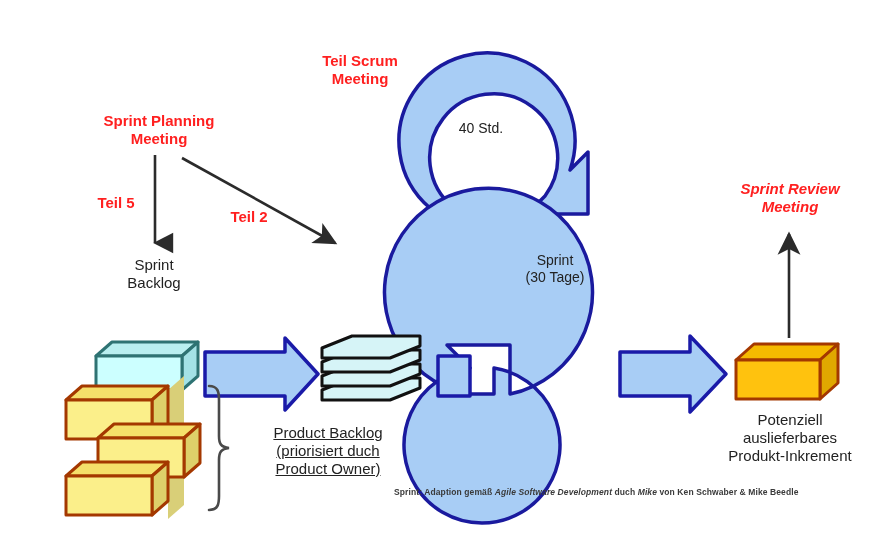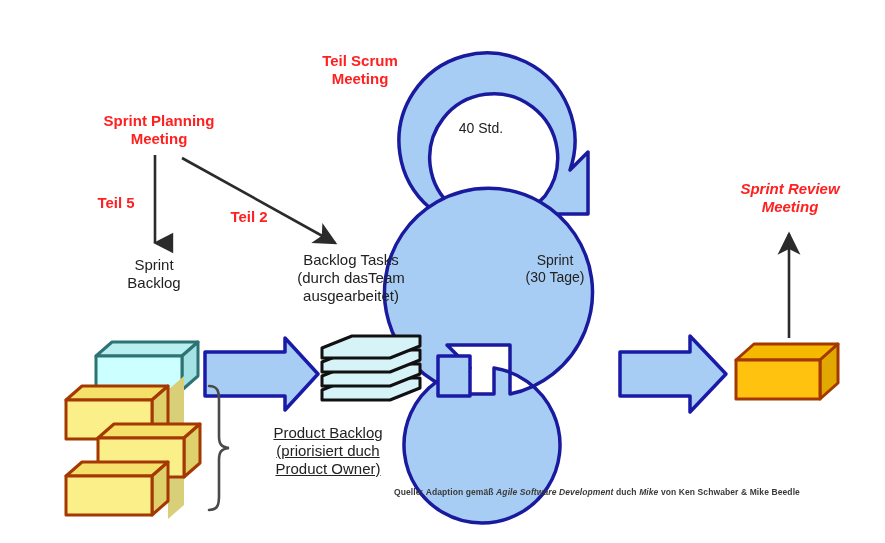--- a/index.html
+++ b/index.html
@@ -183,31 +183,31 @@
   <div class="lbl lbl-red" style="left:714px; top:180px; width:152px;font-style:italic;">Sprint Review
 Meeting</div>
 
   <div class="lbl lbl-red" style="left:88px; top:194px; width:56px;">Teil 5</div>
 
   <div class="lbl lbl-red" style="left:221px; top:161px; width:56px;margin-top:47px;">Teil 2</div>
 
   <div class="lbl lbl-black" style="left:94px; top:256px; width:120px;">Sprint
 Backlog</div>
 
-  <div class="lbl lbl-black" style="left:266px; top:251px; width:170px;">Backlog Tasks
-(durch dasTeam
-ausgearbeitet)</div>
 
   <div class="lbl lbl-black" style="left:238px; top:424px; width:180px;text-decoration:underline;">Product Backlog
 (priorisiert duch
 Product Owner)</div>
 
   <div class="lbl lbl-cycle" style="left:426px; top:120px; width:110px;">40 Std.</div>
 
   <div class="lbl lbl-cycle" style="left:500px; top:252px; width:110px;">Sprint
 (30 Tage)</div>
 
+  <div class="lbl lbl-black" style="left:700px; top:411px; width:180px;">Potenziell
+auslieferbares
+Produkt-Inkrement</div>
 
   <div class="lbl lbl-source" style="left:394px; top:487px; width:480px;">
-    <span>Quelle: Adaption gemäß </span><i>Agile Software Development</i><span> duch </span><i>Mike</i><span> von Ken Schwaber &amp; Mike Beedle</span>
+    <span>Sprint: Adaption gemäß </span><i>Agile Software Development</i><span> duch </span><i>Mike</i><span> von Ken Schwaber &amp; Mike Beedle</span>
   </div>
 
 </div>
 
 </body></html>

